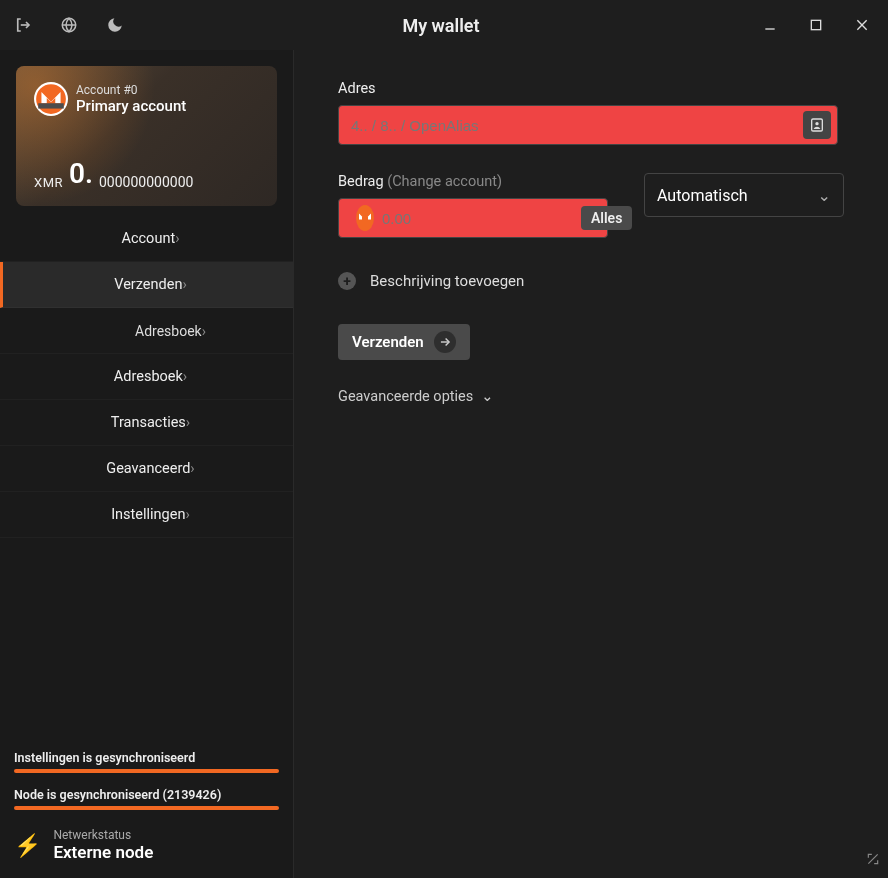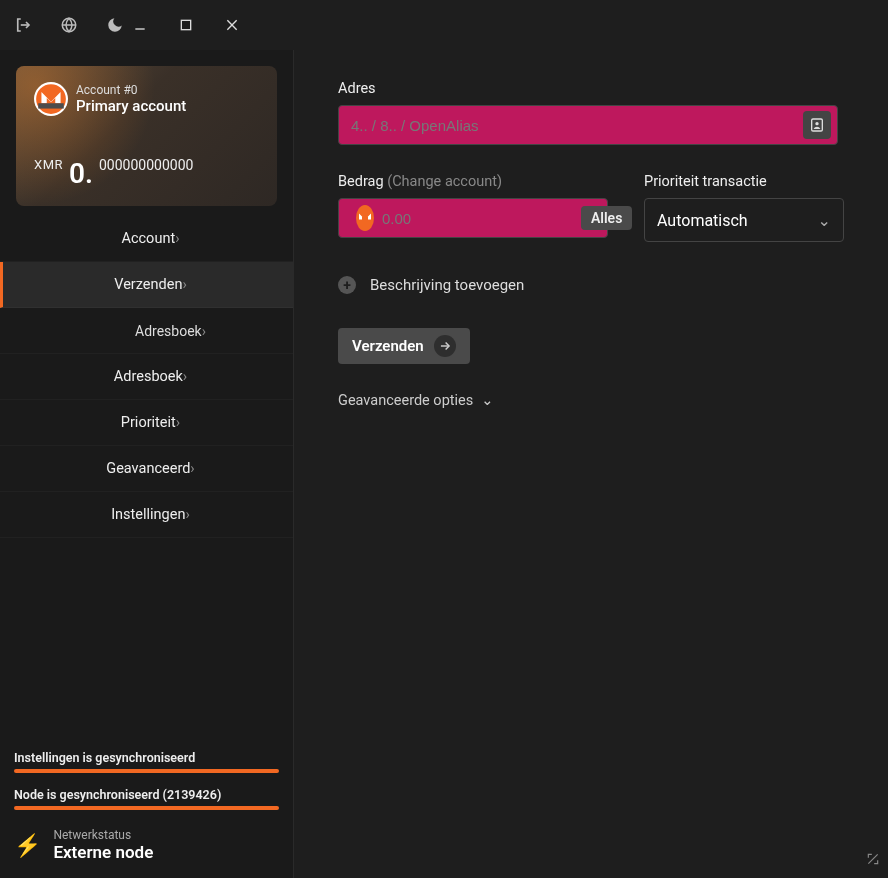--- a/index.html
+++ b/index.html
@@ -52,21 +52,21 @@
   .monero-logo {
     width: 34px; height: 34px; border-radius: 50%;
     background: #fff;
     display:flex; align-items:center; justify-content:center;
     flex-shrink:0;
   }
   .monero-logo svg { width:34px; height:34px; }
   .account-labels { line-height:1.2; }
   .acct-num { font-size: 12px; color: #ddd; }
   .acct-name { font-size: 15px; font-weight: 500; color: #fff; }
-  .balance { position: absolute; bottom: 16px; left: 18px; display:flex; align-items:flex-start; gap:6px; z-index:1;}
+  .balance { position: absolute; bottom: 16px; left: 18px; display:flex; align-items:flex-end; gap:6px; z-index:1;}
   .bal-cur { font-size: 13px; color:#eee; letter-spacing:0.5px;}
   .bal-big { font-size: 28px; font-weight: 600; color:#fff; }
   .bal-small { font-size: 14px; color:#eee; }
 
   .nav { list-style:none; }
   .nav-item {
     display:flex; align-items:center; justify-content:center;
     padding: 0 20px 0 28px; height:46px;
     font-size: 14.5px; color:#eee; cursor:pointer;
     border-bottom: 1px solid rgba(255,255,255,0.03);
@@ -83,21 +83,21 @@
   .bolt { color:#f26822; font-size:22px; }
   .net-labels .small { font-size:12px; color:#aaa; }
   .net-labels .big { font-size:17px; font-weight:600; color:#fff; }
 
   .content { flex:1; padding: 30px 44px; background:#1e1e1e; position:relative;}
   .field-label { font-size:14.5px; color:#eee; margin-bottom:8px; display:block;}
   .field-label .hint { color:#888; font-weight:400;}
   .input-wrap {
     height:40px; border:1px solid #444; border-radius:4px;
     display:flex; align-items:center; padding: 0 6px 0 12px;
-    background:#be185d;
+    background:#ef4444;
   }
   .input-wrap input {
     flex:1; background:transparent; border:none; outline:none;
     color:#eee; font-size:15px;
   }
   .input-wrap input::placeholder { color:#777; }
   .addr-row .input-wrap { width: 500px; }
   .addr-book-btn {
     width:28px; height:28px; border-radius:4px; background:#444;
     display:flex; align-items:center; justify-content:center; cursor:pointer;
@@ -163,20 +163,21 @@
           <path d="M3 12h18"></path>
           <path d="M12 3c2.5 2.7 4 6 4 9s-1.5 6.3-4 9c-2.5-2.7-4-6-4-9s1.5-6.3 4-9z"></path>
         </svg>
     </div>
     <div class="icon-btn">
       <svg viewBox="0 0 24 24" fill="currentColor">
           <path d="M21 12.8A9 9 0 1 1 11.2 3a7 7 0 0 0 9.8 9.8z"></path>
         </svg>
     </div>
   </div>
+  <div class="titlebar-center">My wallet</div>
   <div class="titlebar-right">
     <div class="win-btn">
       <svg viewBox="0 0 24 24" stroke="currentColor" stroke-width="2">
           <line x1="5" y1="18" x2="19" y2="18"></line>
         </svg>
     </div>
     <div class="win-btn">
       <svg viewBox="0 0 24 24" fill="none" stroke="currentColor" stroke-width="2">
           <rect x="5" y="5" width="14" height="14"></rect>
         </svg>
@@ -224,21 +225,21 @@
       </li>
       <li class="nav-item sub">
         <span>Adresboek</span>
         <span class="chev">›</span>
       </li>
       <li class="nav-item">
         <span>Adresboek</span>
         <span class="chev">›</span>
       </li>
       <li class="nav-item">
-        <span>Prioriteit</span>
+        <span>Transacties</span>
         <span class="chev">›</span>
       </li>
       <li class="nav-item">
         <span>Geavanceerd</span>
         <span class="chev">›</span>
       </li>
       <li class="nav-item">
         <span>Instellingen</span>
         <span class="chev">›</span>
       </li>
@@ -288,21 +289,20 @@
           <div class="xmr-coin">
             <svg viewBox="0 0 24 24">
                 <path d="M4 6l8 8 8-8v8h-4V10l-4 4-4-4v4H4V6z" fill="#fff"></path>
               </svg>
           </div>
           <input type="text" placeholder="0.00" style="">
           <div class="alles-btn">Alles</div>
         </div>
       </div>
       <div class="prio-col">
-        <label class="field-label">Prioriteit transactie</label>
         <div class="select-wrap">
           <span>Automatisch</span>
           <span style="color:#aaa;">⌄</span>
         </div>
       </div>
     </div>
 
     <div class="add-desc">
       <div class="plus-circ">+</div>
       <span>Beschrijving toevoegen</span>

